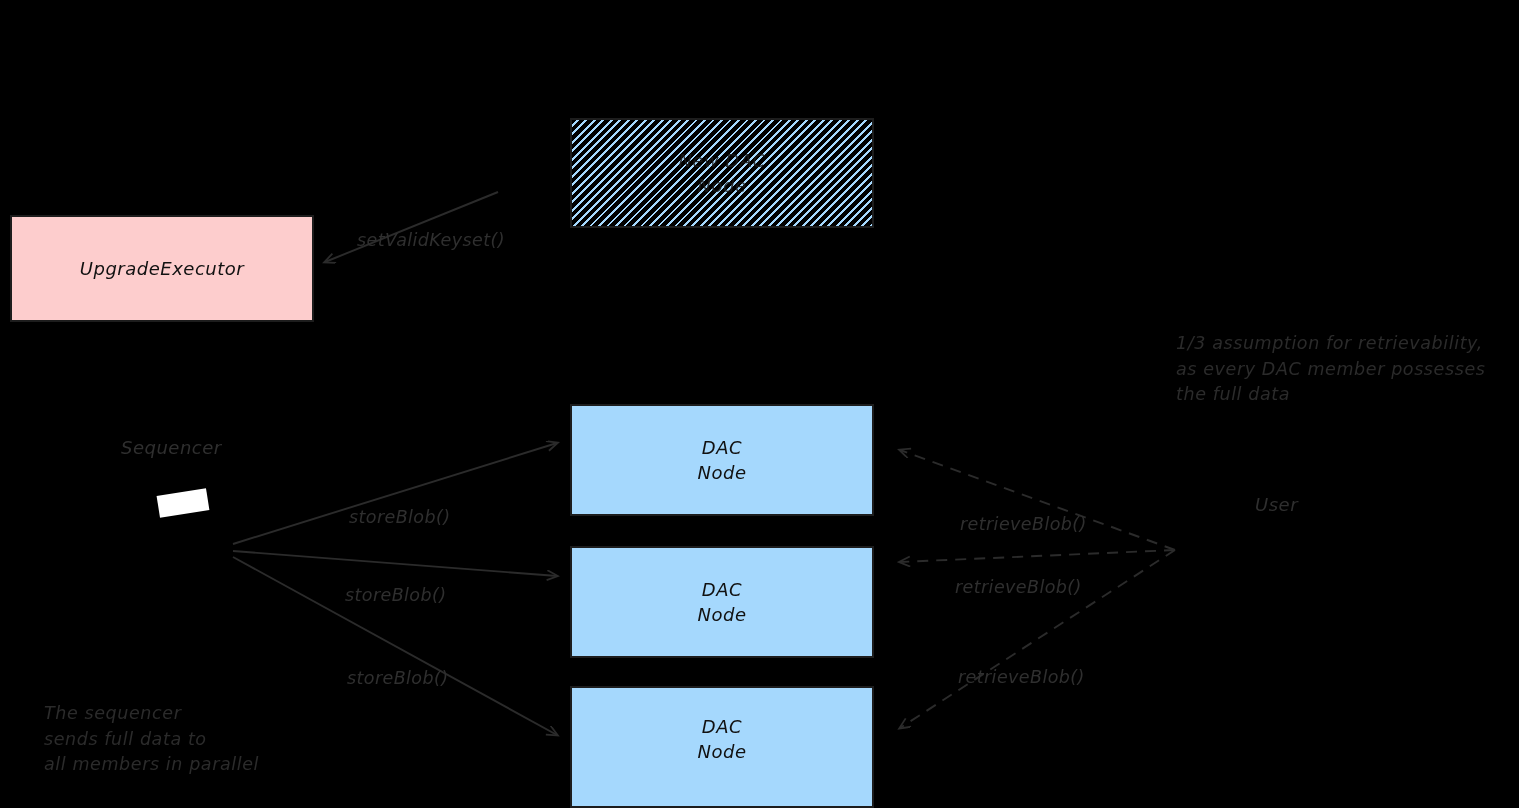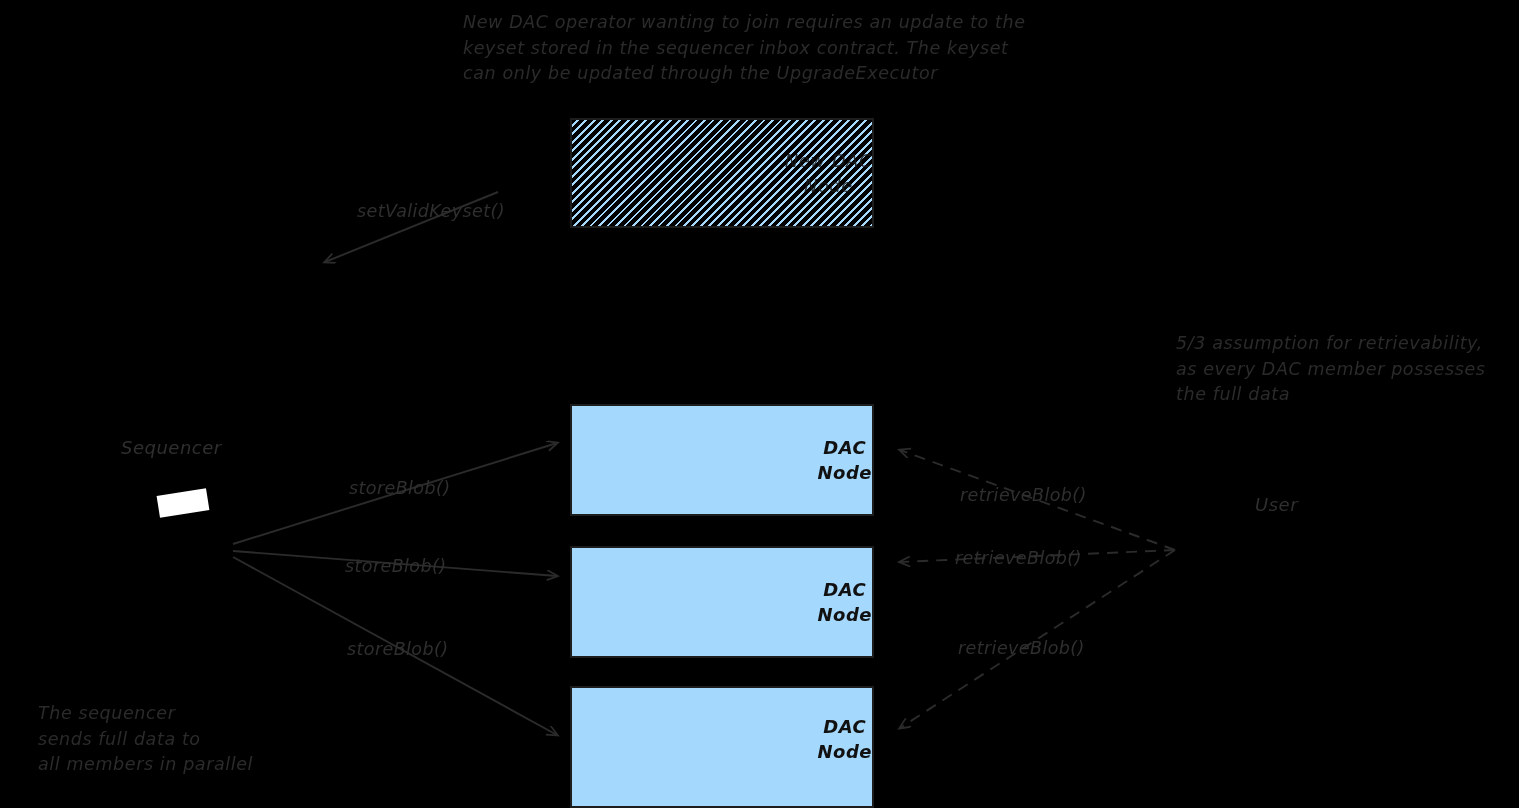--- a/index.html
+++ b/index.html
@@ -31,41 +31,42 @@
 
   
   .edge-label {
     position: absolute;
     color: #2f2f2f;
     font-family: "DejaVu Sans", sans-serif;
     font-size: 17.5px;
     letter-spacing: 0.4px;
     white-space: pre;
     font-style: italic;
+    margin-top: 29px;
   }
 
   
   .node-caption {
     position: absolute;
     color: #2f2f2f;
     font-family: "DejaVu Sans", sans-serif;
     font-size: 18px;
     letter-spacing: 0.5px;
     white-space: pre;
     font-style: italic;
   }
 
   
   .box {
     position: absolute;
     box-sizing: border-box;
     border: 2px solid #1d1d1d;
     display: flex;
     align-items: center;
-    justify-content: flex-end;
+    justify-content: center;
     text-align: center;
   }
   .box-label {
     color: #111111;
     font-family: "DejaVu Sans", sans-serif;
     font-size: 18px;
     line-height: 25px;
     letter-spacing: 0.5px;
     font-style: italic;
     white-space: pre-line;
@@ -77,21 +78,20 @@
     width: 304px;
     height: 107px;
     background: #fdcdcd;
   }
 
   .dac-node {
     left: 570px;
     width: 304px;
     height: 112px;
     background: #a5d8fd;
-    font-weight: bold;
   }
   #dac-node-1 { top: 404px; }
   #dac-node-2 { top: 546px; }
   #dac-node-3 { top: 686px; height: 122px; }
 
   #new-dac-node {
     left: 570px;
     top: 118px;
     width: 304px;
     height: 110px;
@@ -148,37 +148,37 @@
 
     <path d="M 233,544 L 557,443" fill="none" stroke="#2b2b2b" stroke-width="1.9" marker-end="url(#ah-solid)"></path>
     <path d="M 233,551 L 557,576" fill="none" stroke="#2b2b2b" stroke-width="1.9" marker-end="url(#ah-solid)"></path>
     <path d="M 233,557 L 557,735" fill="none" stroke="#2b2b2b" stroke-width="1.9" marker-end="url(#ah-solid)"></path>
 
     <path d="M 1175,550 L 900,450" fill="none" stroke="#2b2b2b" stroke-width="1.9" stroke-dasharray="11 8" marker-end="url(#ah-dashed)"></path>
     <path d="M 1175,550 L 900,562" fill="none" stroke="#2b2b2b" stroke-width="1.9" stroke-dasharray="11 8" marker-end="url(#ah-dashed)"></path>
     <path d="M 1175,550 L 900,728" fill="none" stroke="#2b2b2b" stroke-width="1.9" stroke-dasharray="11 8" marker-end="url(#ah-dashed)"></path>
   </svg>
 
-  <div class="annot" style="left:463px; top:10px; width:640px;">New DAC operator wanting to join requires an update to the
-keyset stored in the sequencer inbox contract. The keyset
-can only be updated through the UpgradeExecutor</div>
-
-  <div class="annot" style="left:1176px; top:331px; width:340px;">5/3 assumption for retrievability,
+
+  <div class="annot" style="left:1176px; top:331px; width:340px;">1/3 assumption for retrievability,
 as every DAC member possesses
 the full data</div>
 
-  <div class="annot" style="left:38px; top:701px; width:280px;">The sequencer
+  <div class="annot" style="left:44px; top:701px; width:280px;">The sequencer
 sends full data to
 all members in parallel</div>
 
   <div class="box" id="new-dac-node">
     <span class="box-label">New DAC
 Node</span>
   </div>
 
+  <div class="box" id="upgrade-executor">
+    <span class="box-label">UpgradeExecutor</span>
+  </div>
 
   <div class="box dac-node" id="dac-node-1">
     <span class="box-label">DAC
 Node</span>
   </div>
   <div class="box dac-node" id="dac-node-2">
     <span class="box-label">DAC
 Node</span>
   </div>
   <div class="box dac-node" id="dac-node-3">

